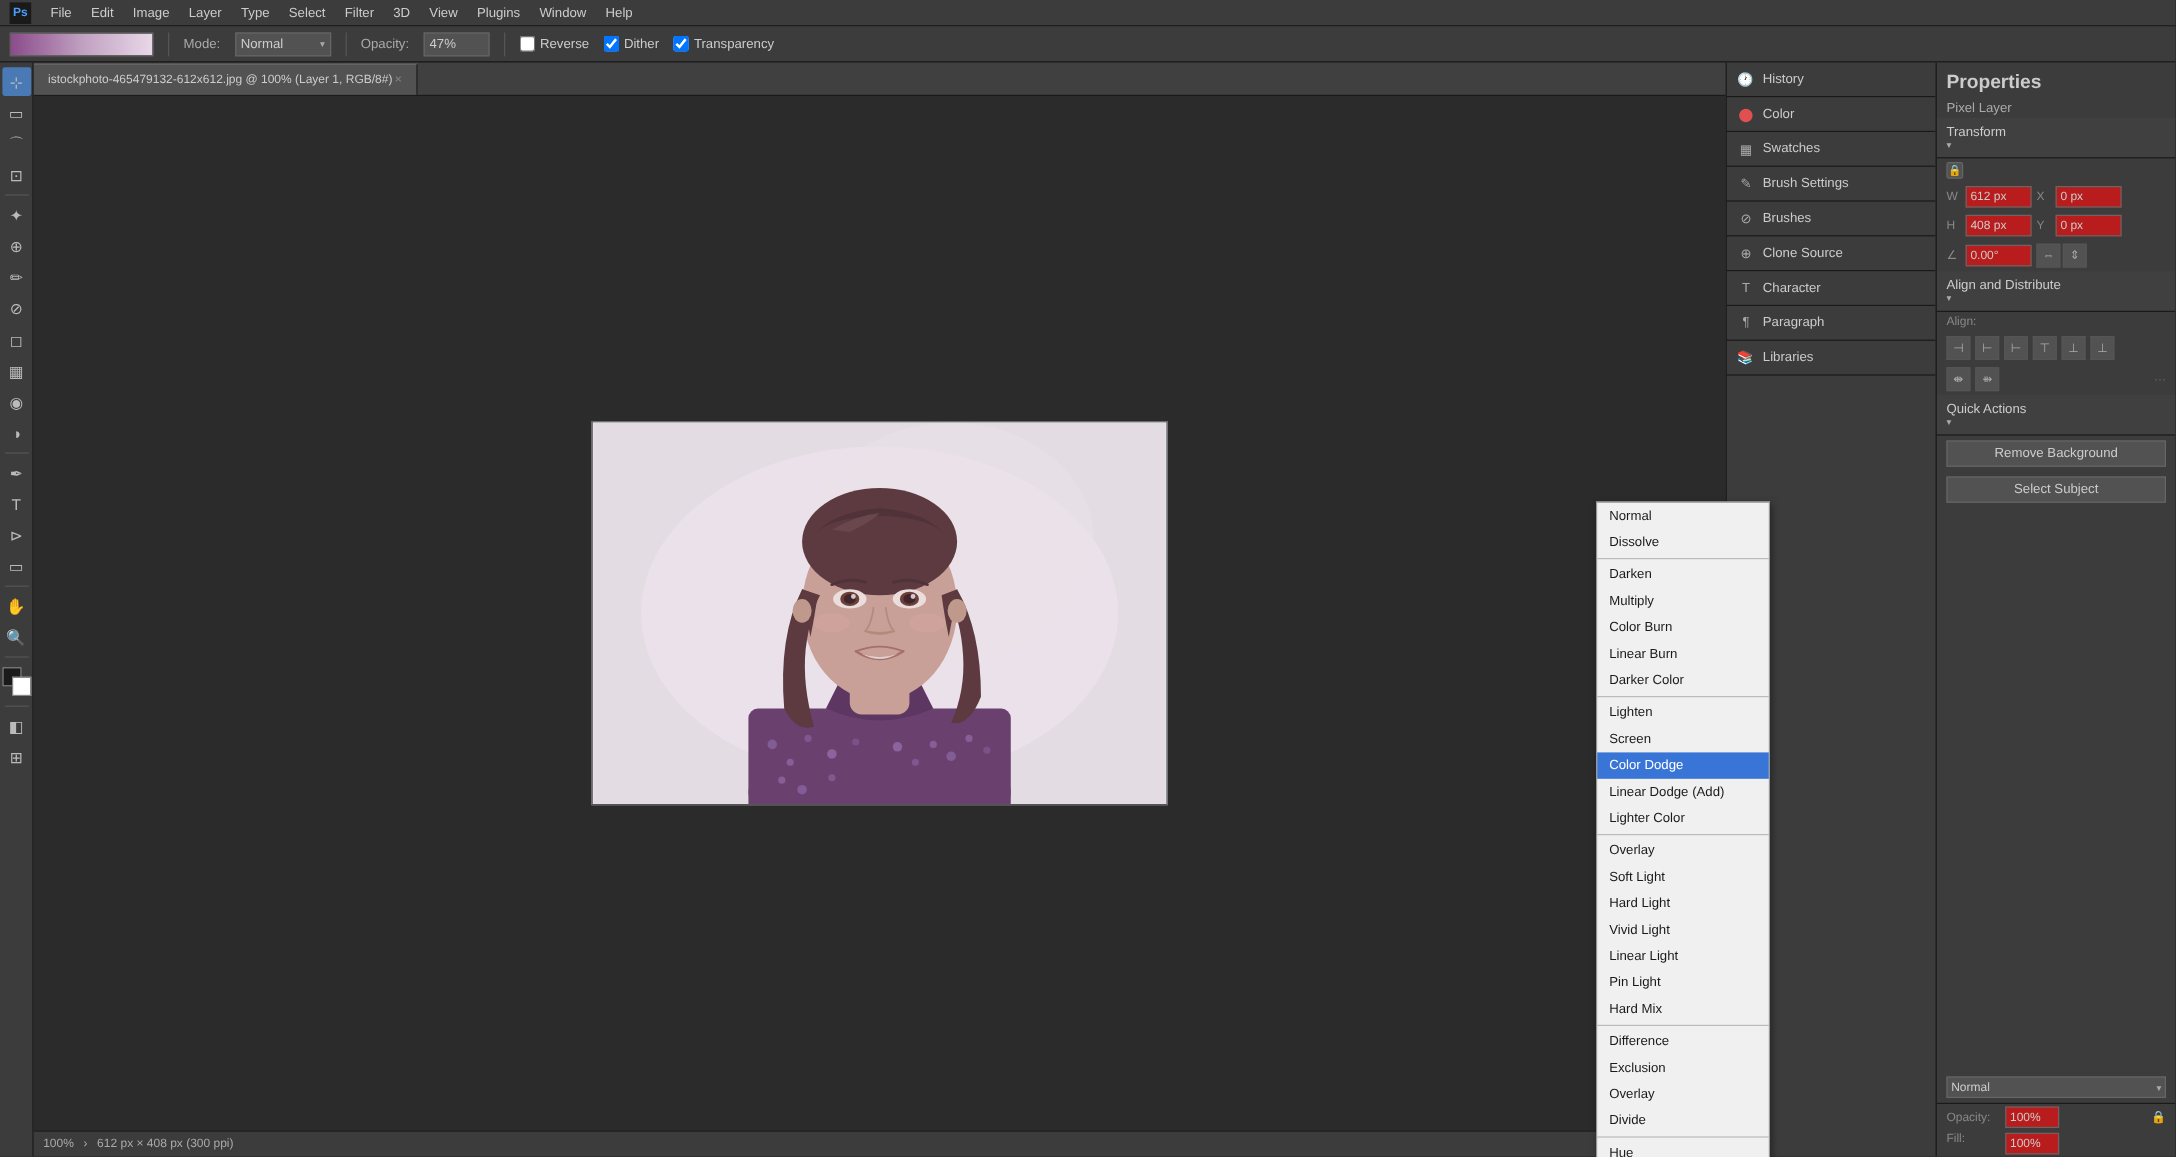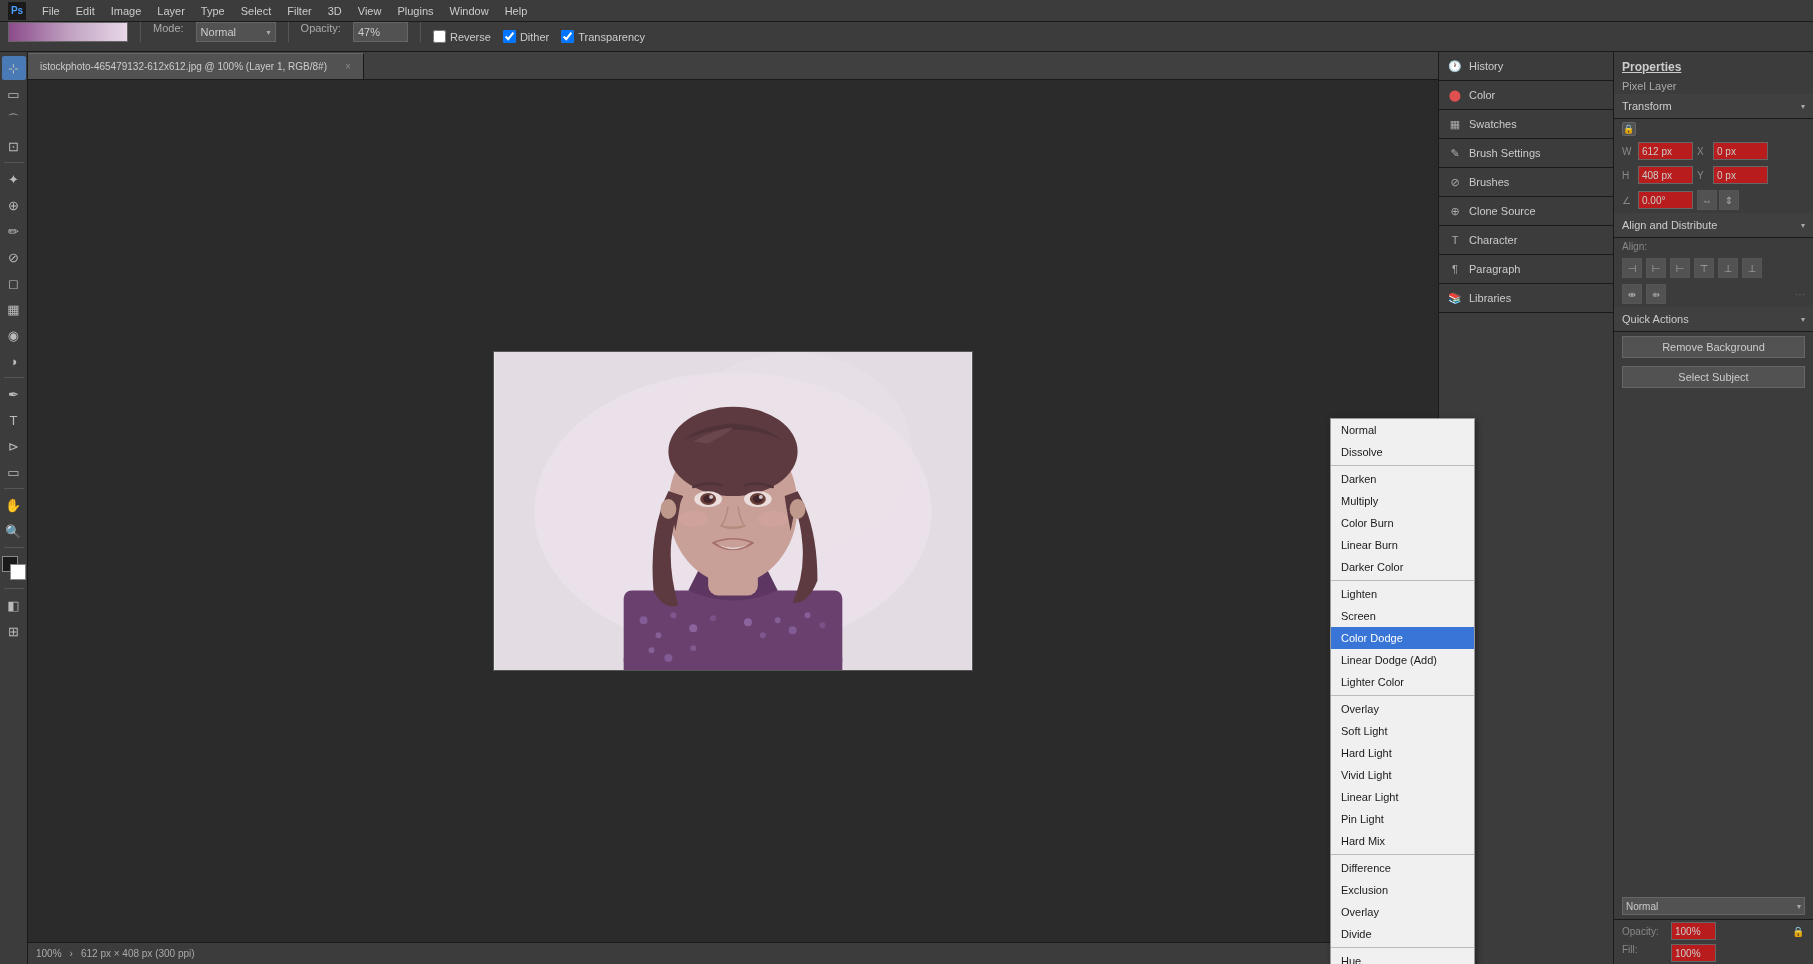--- a/index.html
+++ b/index.html
@@ -41,20 +41,21 @@
       color: #4a9eff;
       font-weight: bold;
       font-size: 10px;
     }
 
     
     .options-bar {
       height: 30px;
       background: #3c3c3c;
       display: flex;
+      align-items: center;
       padding: 0 8px;
       gap: 12px;
       border-bottom: 1px solid #1a1a1a;
       flex-shrink: 0;
     }
     .options-bar-label {
       font-size: 11px;
       color: #aaa;
     }
     .options-dropdown {
@@ -168,21 +169,21 @@
       border-bottom: 1px solid #1a1a1a;
     }
     .tab-item {
       height: 26px;
       padding: 0 12px;
       background: #525252;
       border-right: 1px solid #1a1a1a;
       border-top: 1px solid #666;
       display: flex;
       align-items: center;
-      gap: 18px;
+      gap: 2px;
       font-size: 10px;
       color: #ccc;
       cursor: pointer;
     }
     .tab-close {
       color: #888;
       font-size: 10px;
       cursor: pointer;
     }
 
@@ -271,29 +272,29 @@
       flex-shrink: 0;
       overflow-y: auto;
     }
     .prop-section-header {
       padding: 6px 8px;
       background: #404040;
       border-bottom: 1px solid #1a1a1a;
       font-size: 11px;
       color: #ccc;
       display: flex;
-      align-items: center;
+      align-items: flex-start;
       justify-content: space-between;
+      flex-direction: column;
     }
     .prop-title {
-      font-size: 12px;
+      font-size: 16px;
       font-weight: bold;
       color: #ccc;
       padding: 8px 8px 4px 8px;
-      text-decoration: underline;
     }
     .prop-label {
       font-size: 11px;
       color: #aaa;
       padding: 2px 8px;
     }
     .prop-row {
       display: flex;
       align-items: center;
       padding: 3px 8px;

